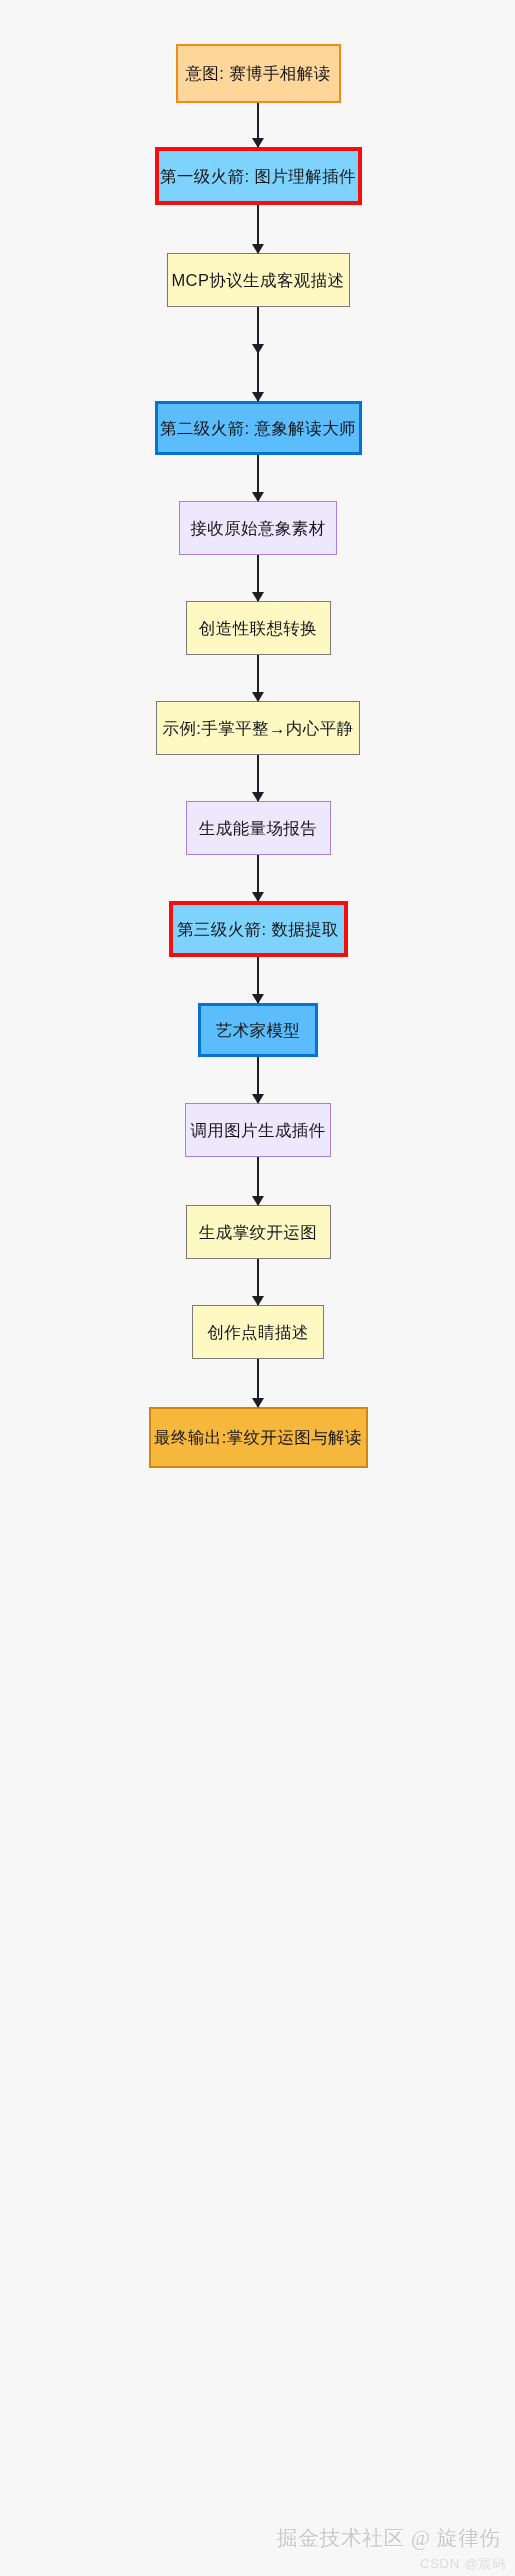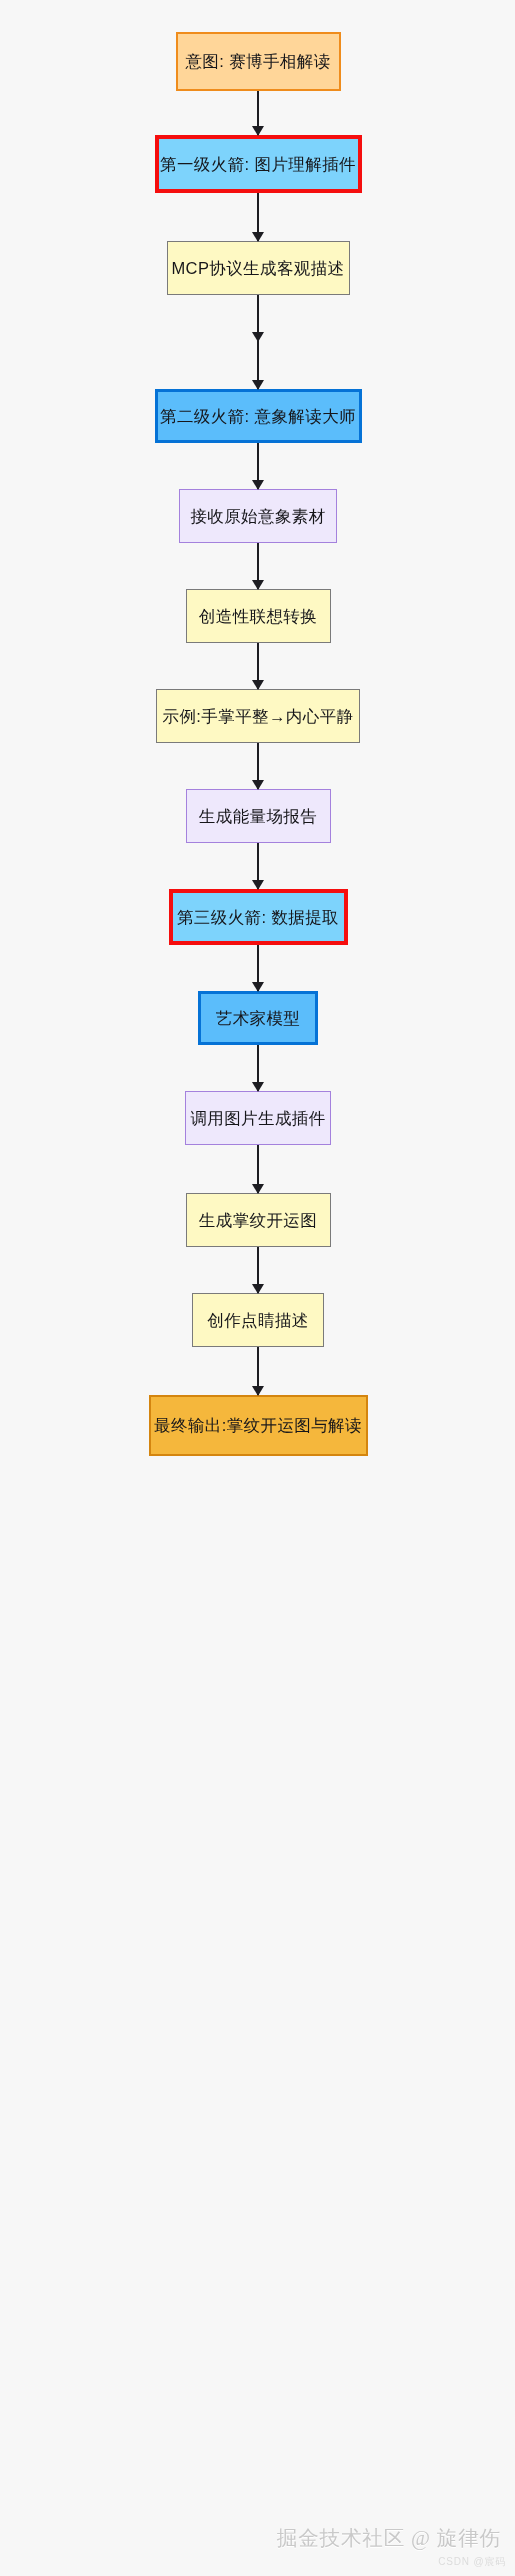--- a/index.html
+++ b/index.html
@@ -87,31 +87,31 @@
     color: #c9c9c9;
     text-shadow: 0 0.8px 0 #ffffff;
     letter-spacing: 0.8px;
     white-space: nowrap;
     font-family: "Liberation Serif", "DejaVu Serif", serif;
   }
   .watermark-sub {
     position: absolute;
     right: 10px;
     top: 2555px;
-    font-size: 10px;
+    font-size: 13px;
     color: #dcdcdc;
     letter-spacing: 0.8px;
     white-space: nowrap;
   }
 </style>
 </head>
 <body>
 
 <div id="page">
-  <div class="flow" id="flow" style="padding-top: 32px;">
+  <div class="flow" id="flow" style="padding-top: 44px;">
       <div class="node n-start" style="width: 165px; height: 59px;">意图: 赛博手相解读</div>
       <div class="connector" style="height: 44px;">
         <div class="head"></div>
       </div>
       <div class="node n-rocket" style="width: 207px; height: 58px;">第一级火箭: 图片理解插件</div>
       <div class="connector" style="height: 48px;">
         <div class="head"></div>
       </div>
       <div class="node n-default" style="width: 183px; height: 54px;">MCP协议生成客观描述</div>
       <div class="connector" style="height: 46px;">

